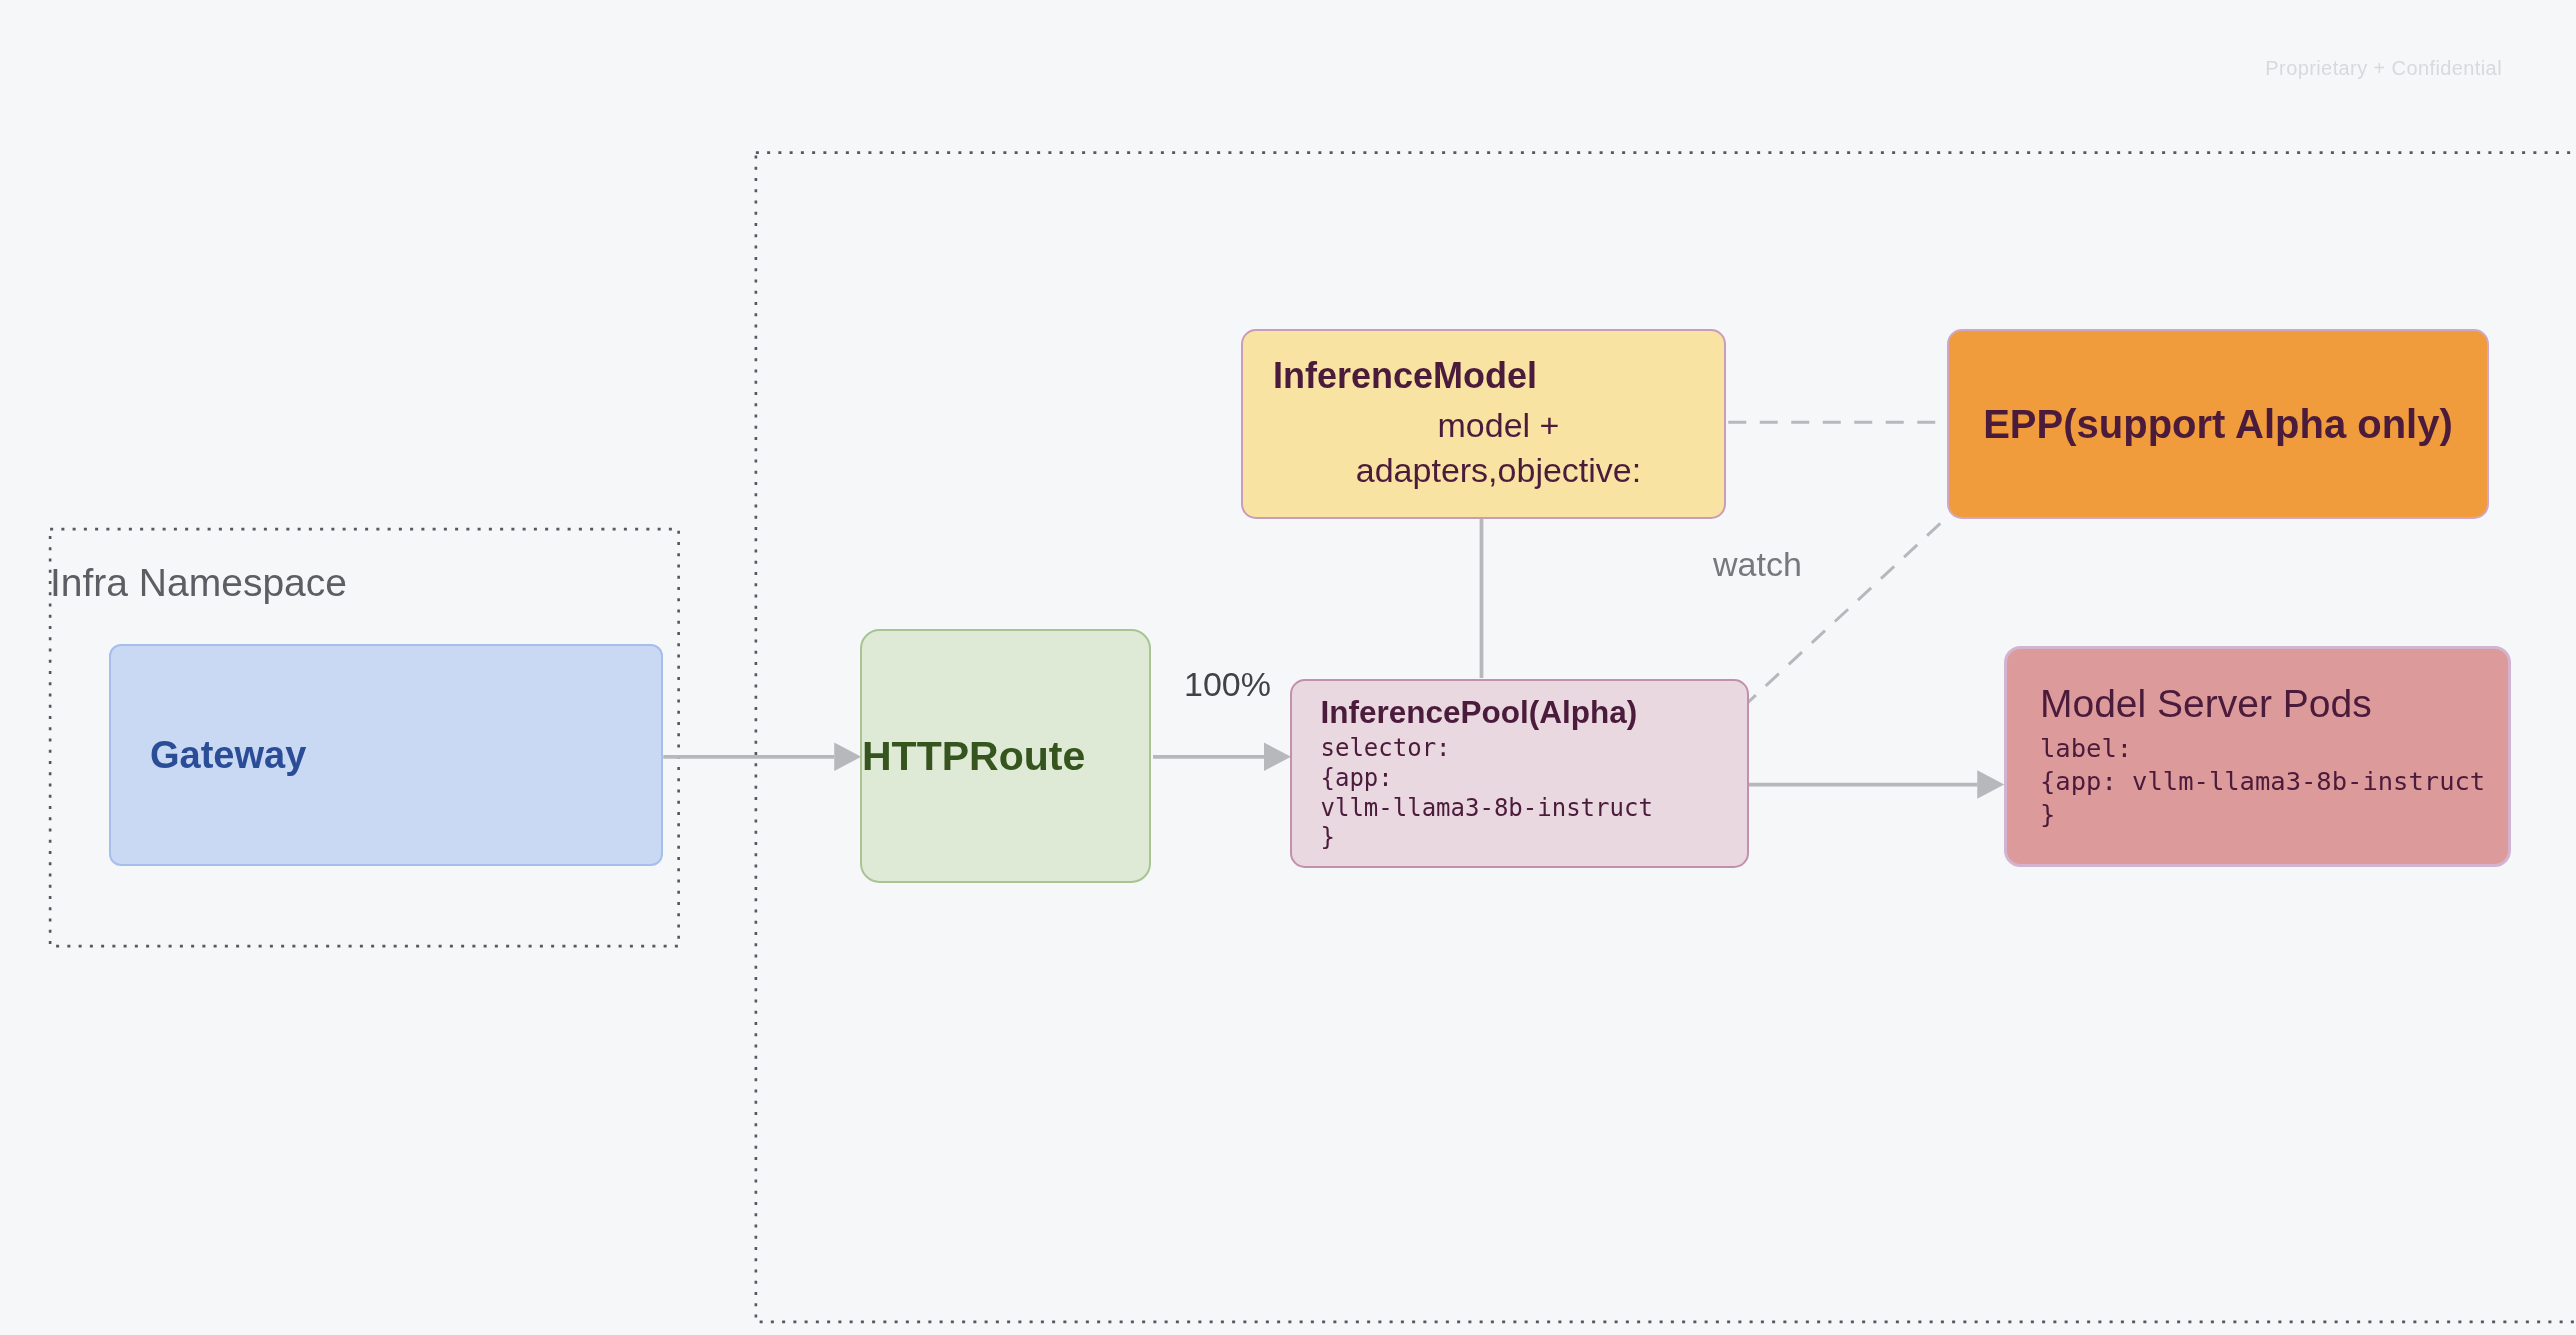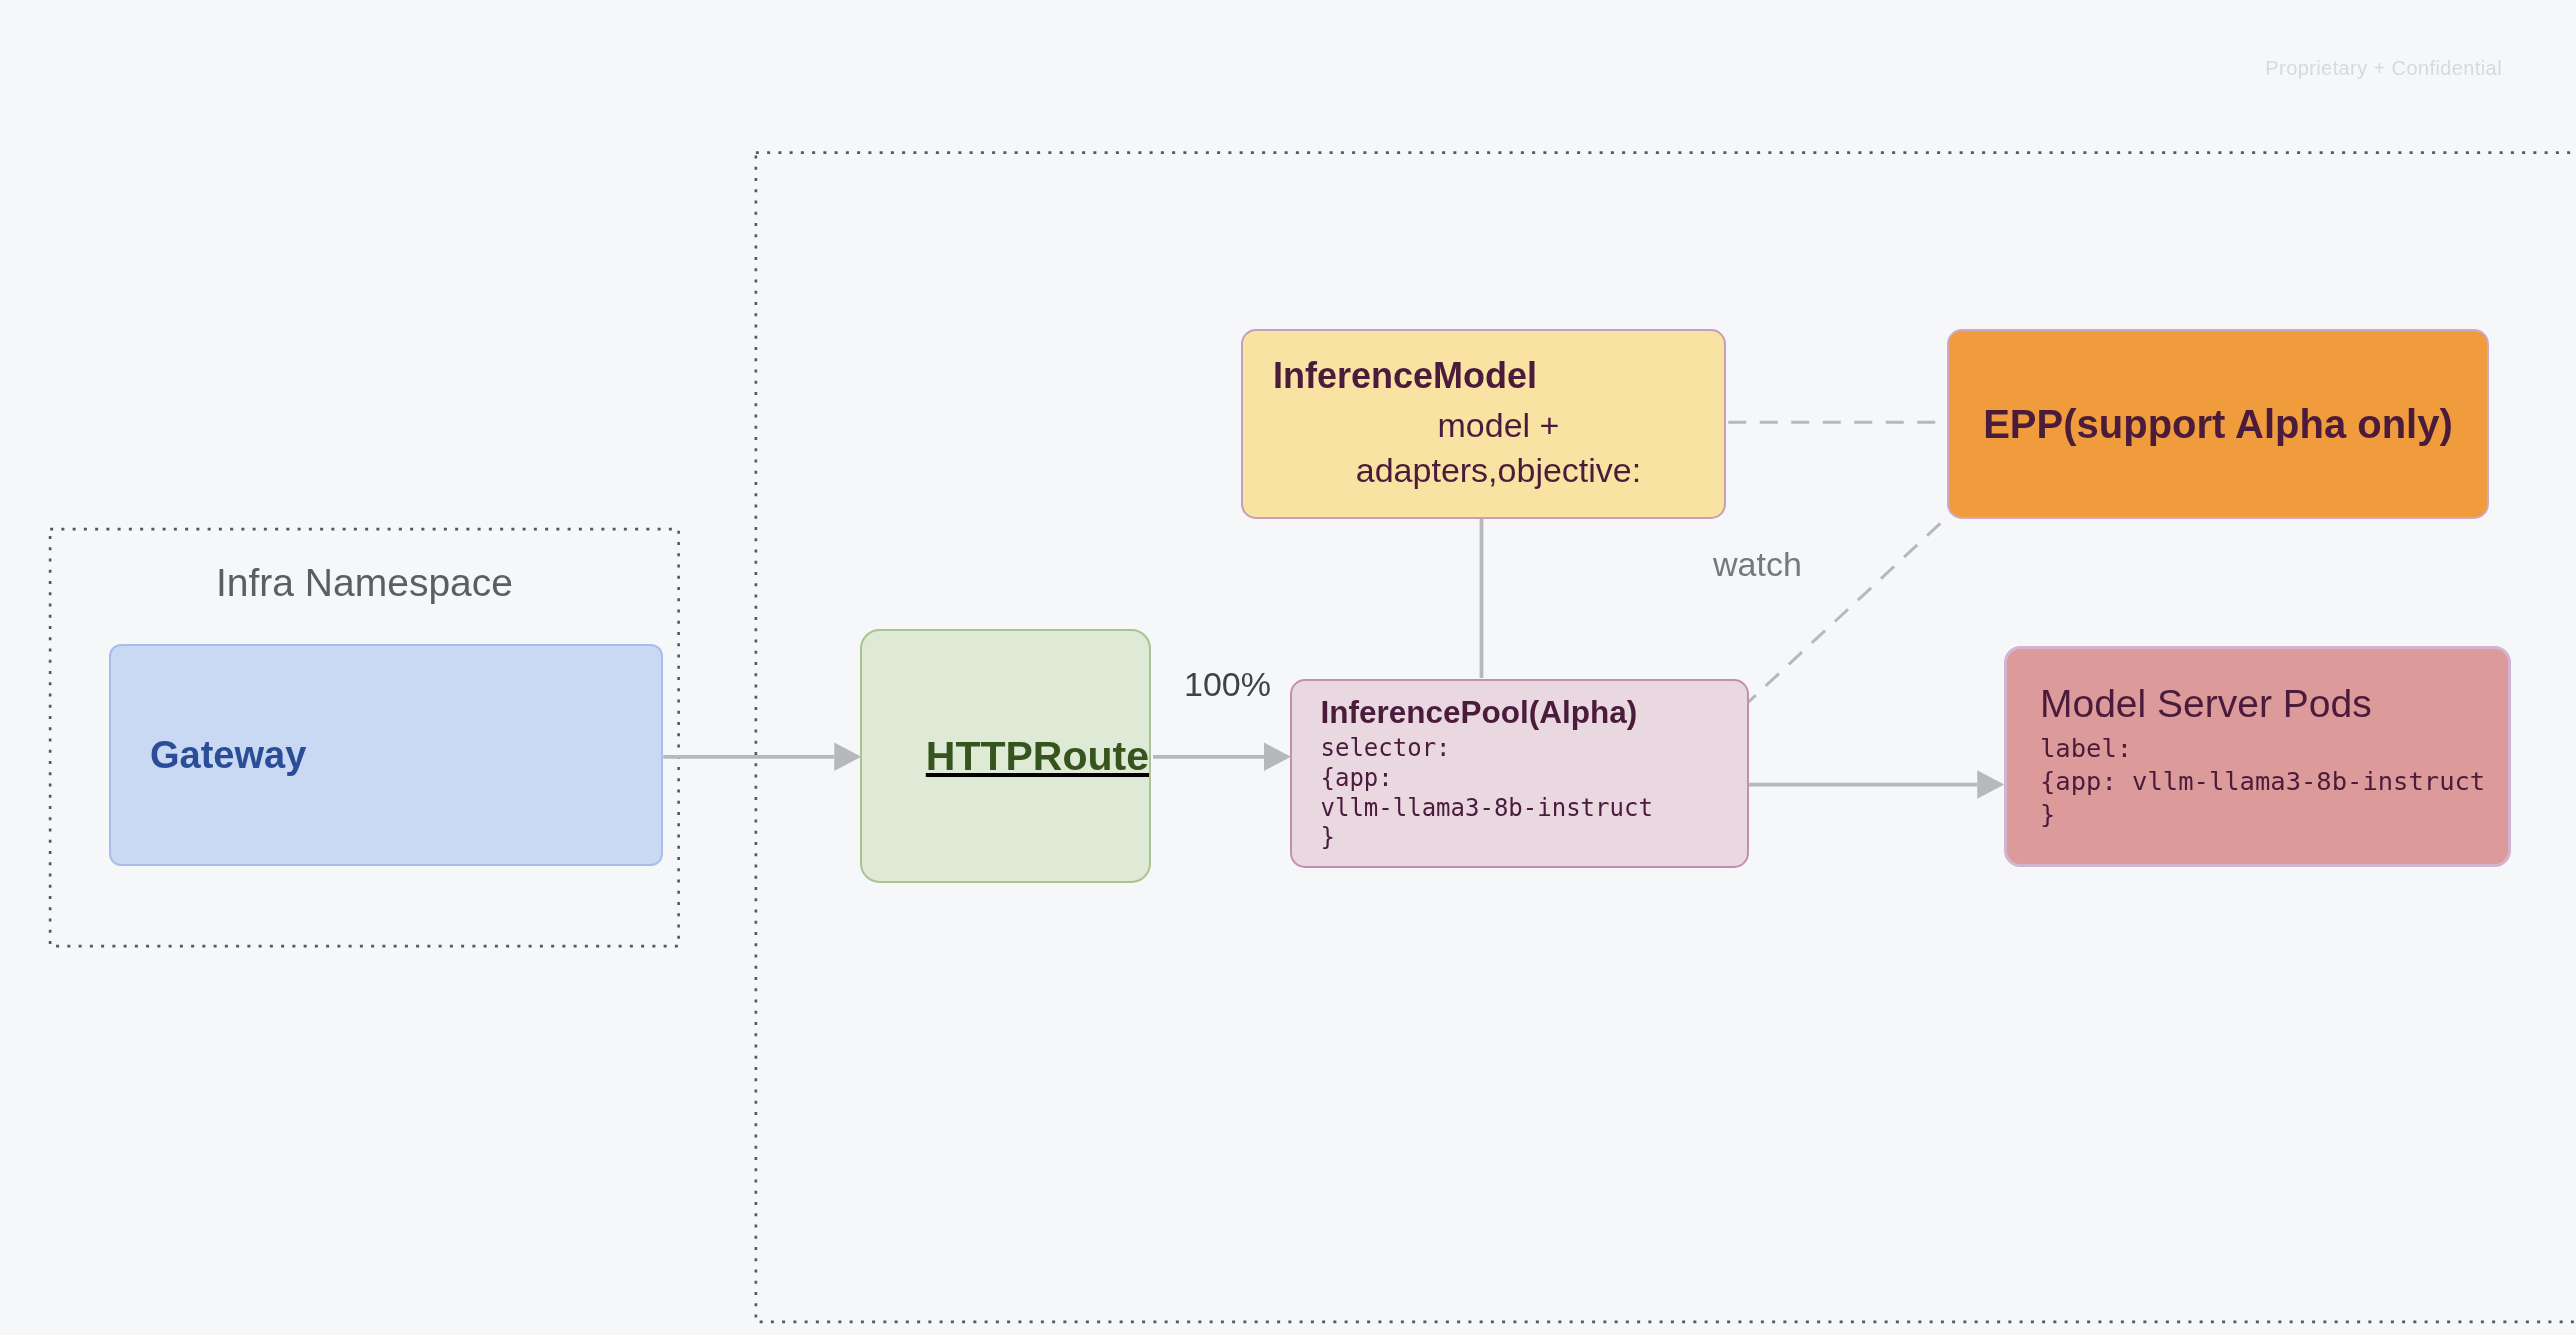--- a/index.html
+++ b/index.html
@@ -17,38 +17,37 @@
   .dashed-edge { stroke: var(--edge-line, #b6b8bc); stroke-width: 4; fill: none; stroke-dasharray: 24 18; }
   .arrow-head { fill: var(--edge-line, #b6b8bc); stroke: none; }
 
   .watermark {
     position: absolute; top: 57px; right: 74px;
     font-size: 20px; color: var(--watermark, #d7d9dc); letter-spacing: 0.4px;
   }
 
   .ns-title { position: absolute; color: var(--namespace-title, #5b5e63); }
   .ns-title.genai { left: 1205px; top: 173px; width: 945px; text-align: center; font-size: 43px; }
-  .ns-title.infra { left: 50px; top: 561px; width: 629px; text-align: center; font-size: 39px; }
+  .ns-title.infra { left: 50px; top: 561px; width: 629px; font-size: 39px; }
 
   .node { position: absolute; box-sizing: border-box; display: flex; flex-direction: column; justify-content: center; }
 
   .node.gateway {
     left: 109px; top: 644px; width: 554px; height: 222px;
     background: var(--gateway-fill, #c9d9f4);
     border: 2.3px solid var(--gateway-border, #a6beea); border-radius: 12px;
     padding-left: 39px;
   }
   .node.gateway .node-title { font-size: 38px; font-weight: bold; color: var(--gateway-text, #2b4d97); }
 
   .node.httproute {
     left: 860px; top: 629px; width: 291px; height: 254px;
     background: var(--httproute-fill, #dee9d6);
     border: 2.3px solid var(--httproute-border, #a8c492); border-radius: 19.5px;
-    align-items: flex-end;
-    text-decoration: underline;
+    align-items: flex-start;
   }
   .node.httproute .node-title { font-size: 41px; font-weight: bold; color: var(--httproute-text, #35541e); }
 
   .node.inference-model {
     left: 1241px; top: 329px; width: 485px; height: 190px;
     background: var(--inferencemodel-fill, #f9e3a2);
     border: 2.3px solid var(--inferencemodel-border, #c79db9); border-radius: 15px;
     padding-left: 30px;
   }
   .node.inference-model .node-title { font-size: 36px; font-weight: bold; color: var(--maroon-text, #4b1b3c); margin-bottom: 6px; }

